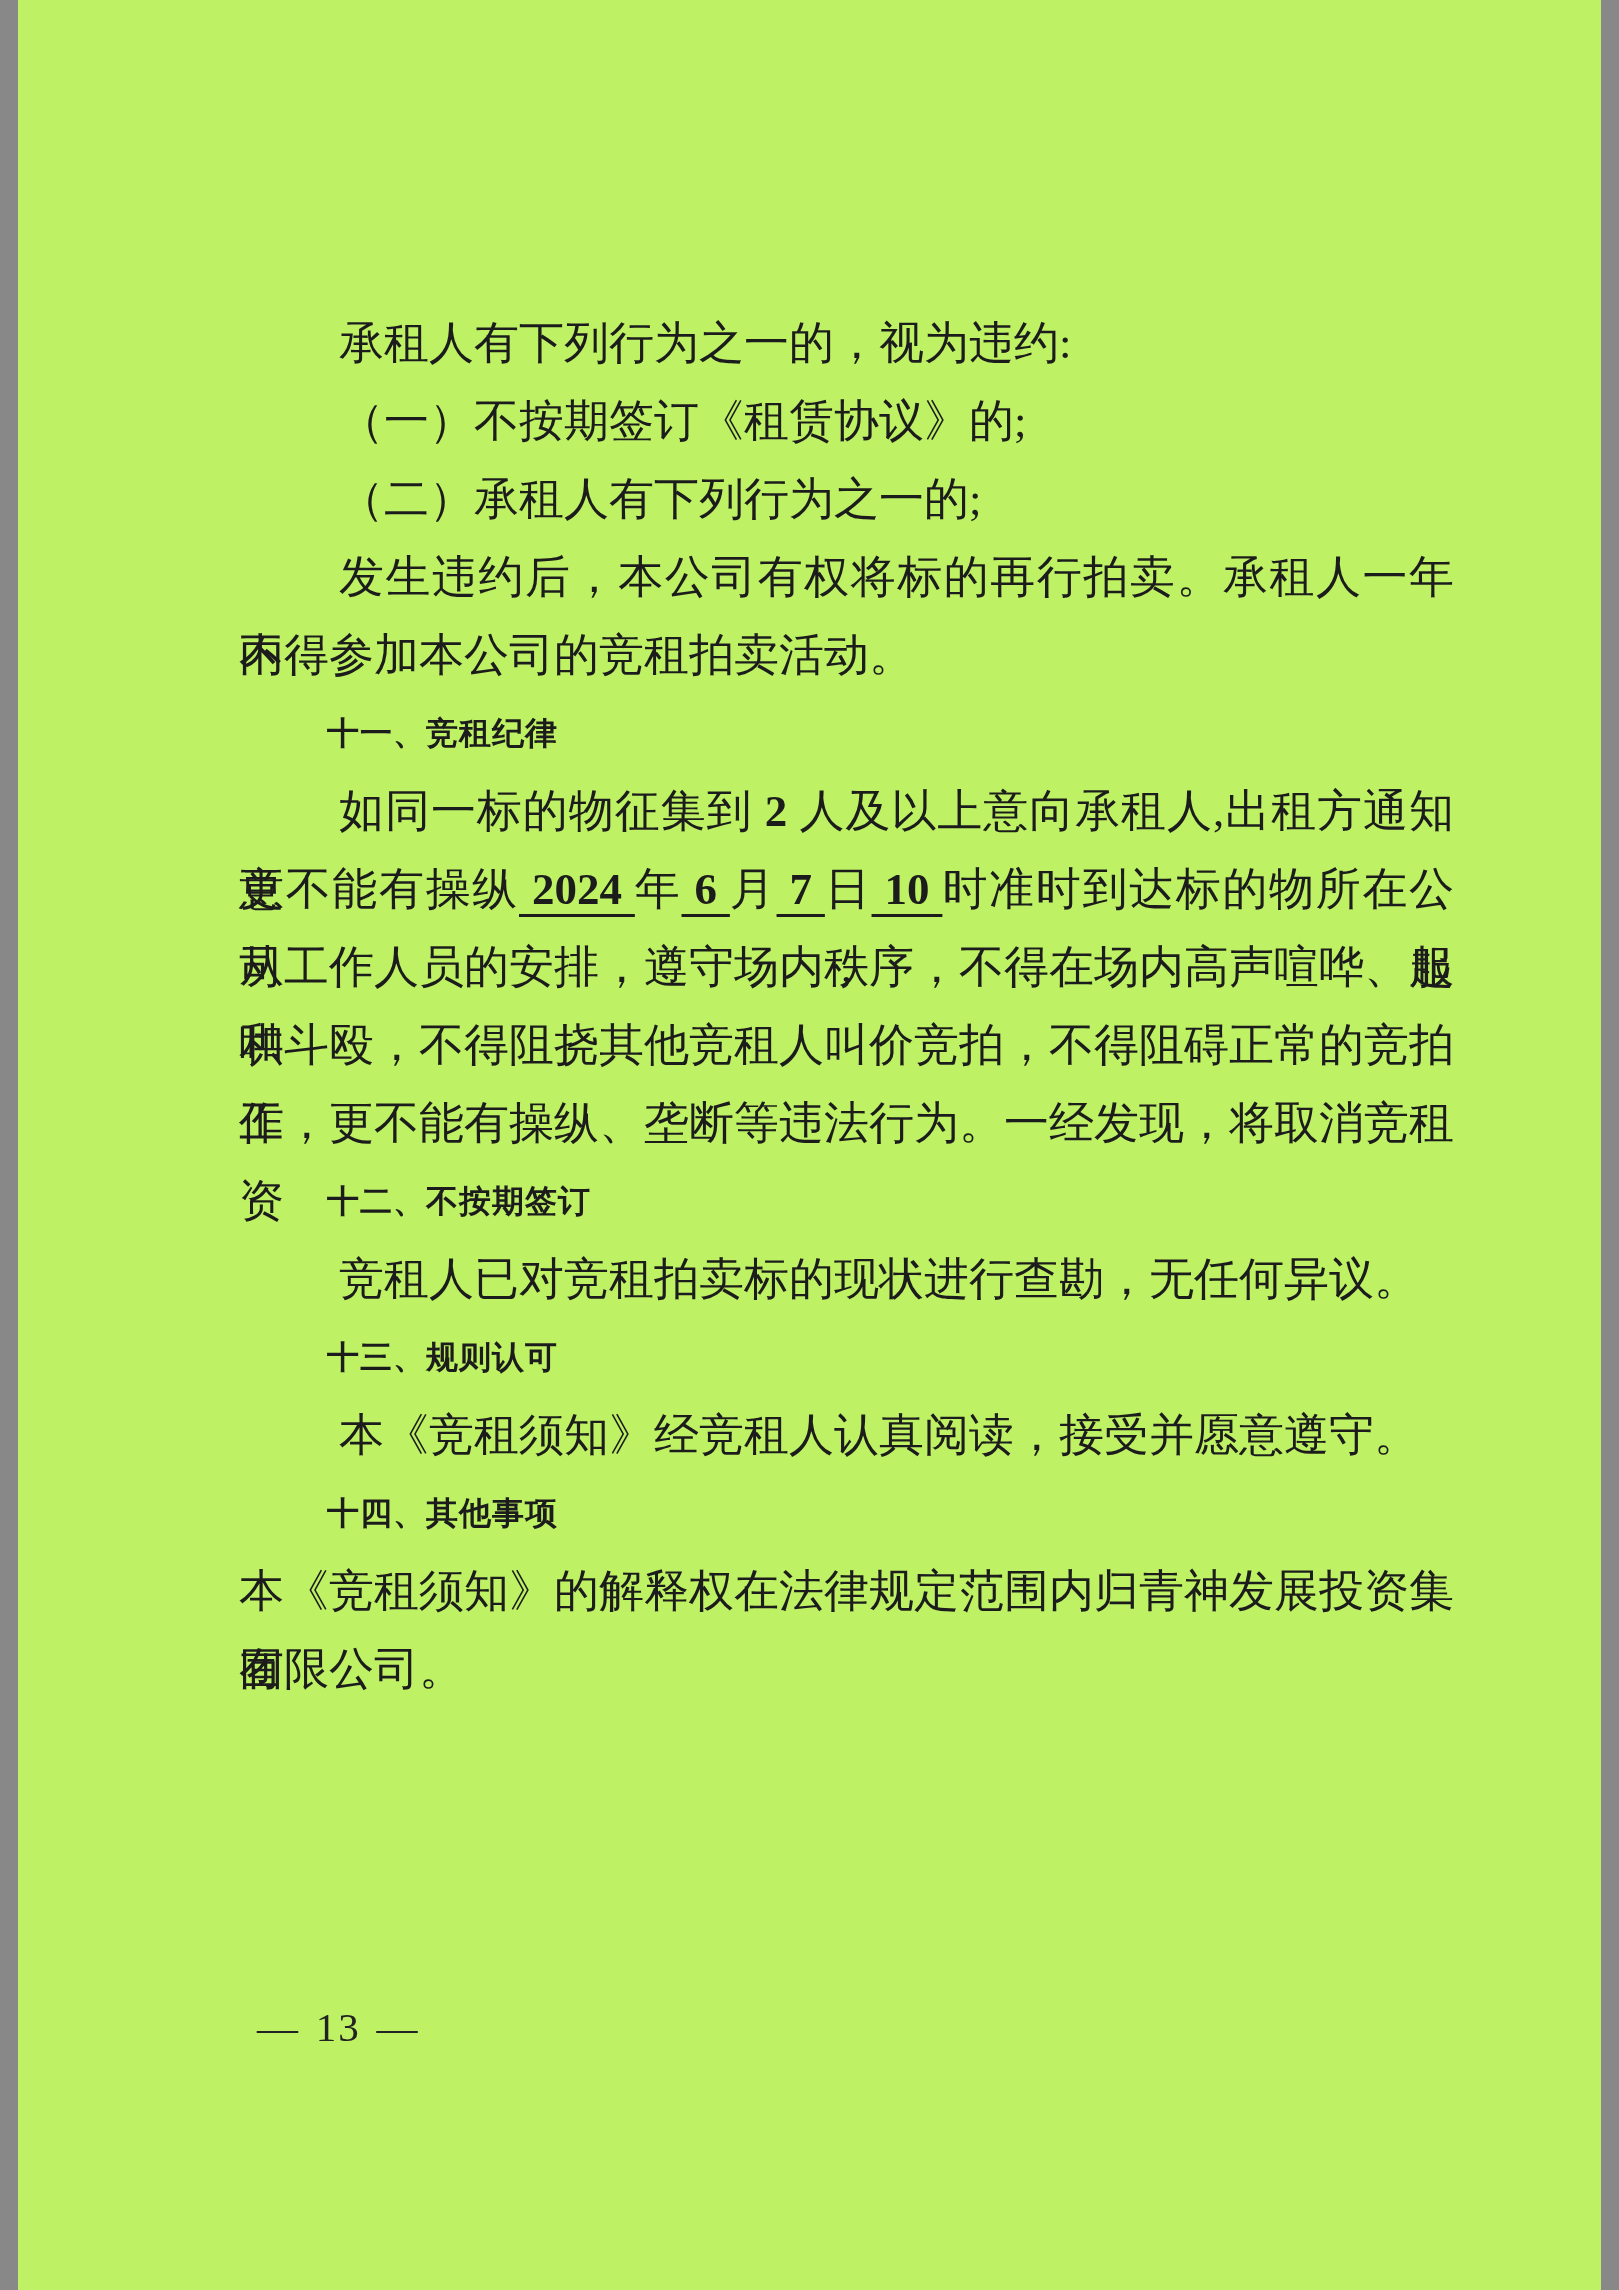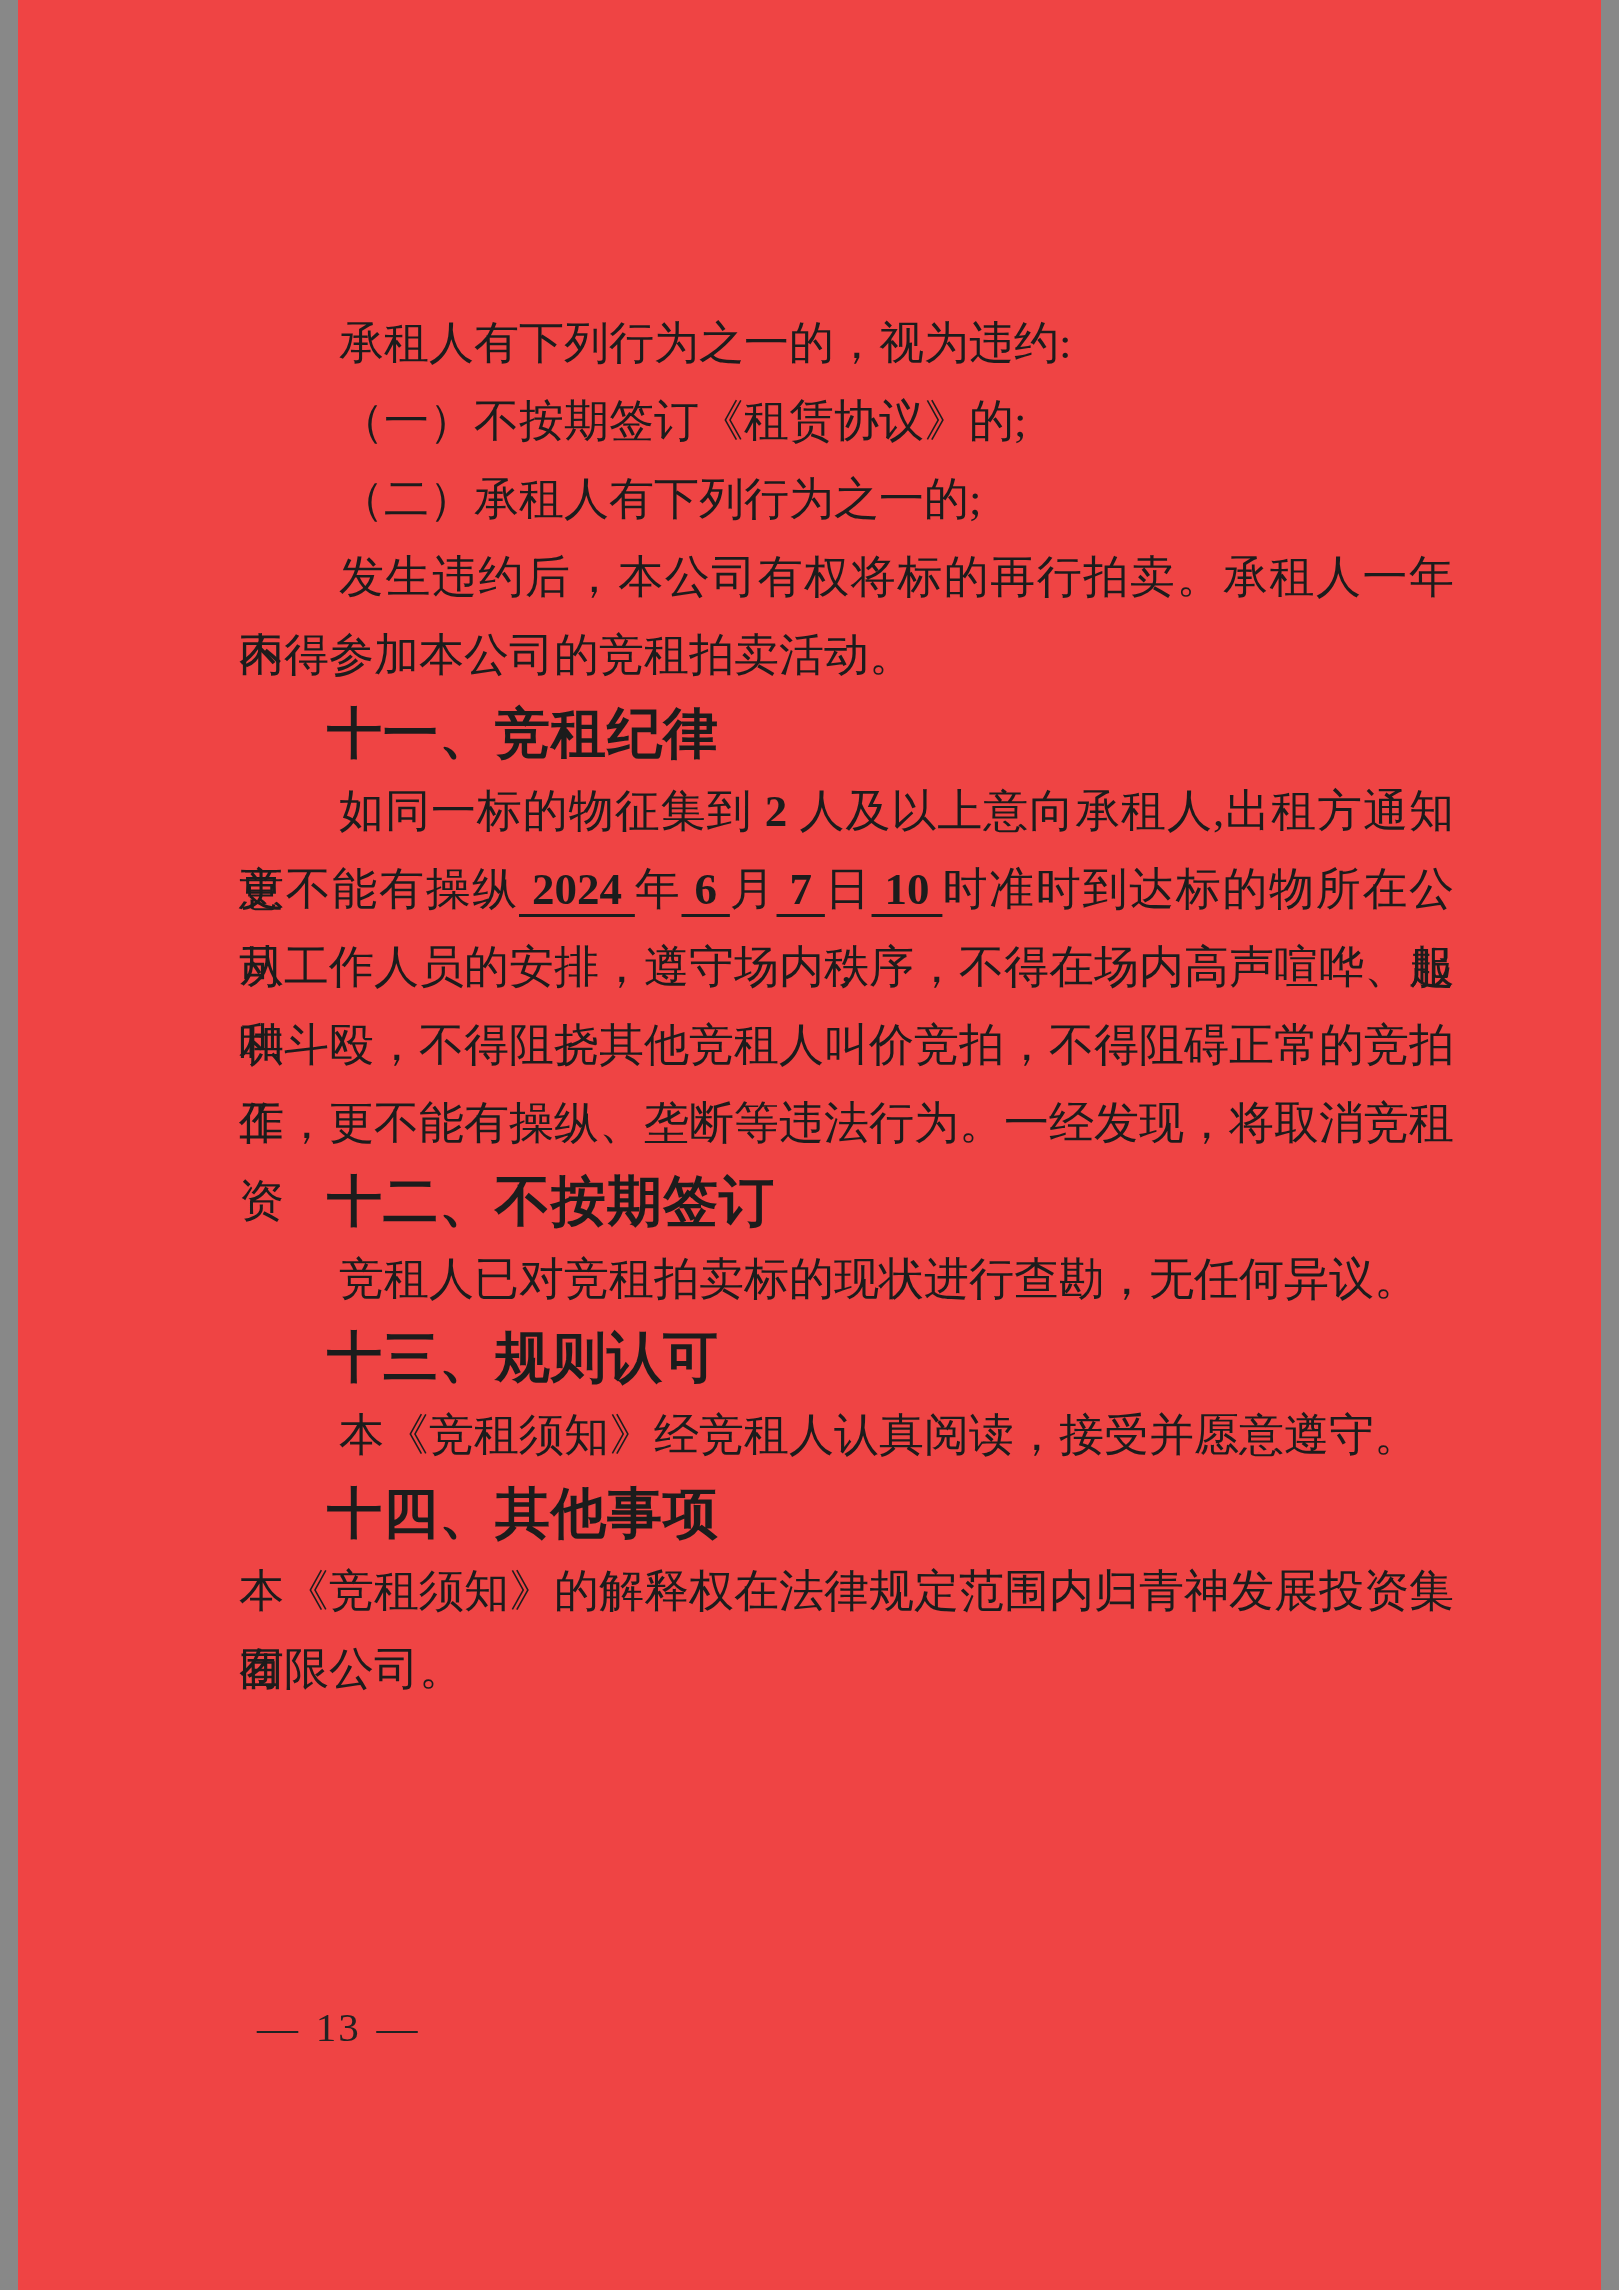--- a/index.html
+++ b/index.html
@@ -1,20 +1,20 @@
 <!DOCTYPE html>
 <html lang="zh"><head>
 <meta charset="utf-8">
 <style>
   html,body{margin:0;padding:0;background:#888;}
   .page{
     position:relative;
     width:1583px;height:2291px;
     margin:0 auto;
-    background:#ef4444;
+    background:#bef264;
     font-family:"Liberation Serif", serif;
     color:#1c1c1c;
     overflow:hidden;
     text-decoration:underline;
   }
   .content{
     position:absolute;
     left:221px;top:304px;
     width:1215px;
     font-size:45px;
@@ -26,21 +26,21 @@
     text-align:left;
   }
   .line.fill{
     text-align:justify;
     text-align-last:justify;
   }
   .line.indent{ text-indent:100px; }
   .heading{
     font-family:"Liberation Sans", sans-serif;
     font-weight:bold;
-    font-size:55px;
+    font-size:32px;
     text-indent:88px;
     letter-spacing:1px;
   }
   .u{
     text-decoration:underline;
     text-decoration-thickness:2.9px;
     text-underline-offset:9.8px;
   }
   .num{
     font-weight:bold;

